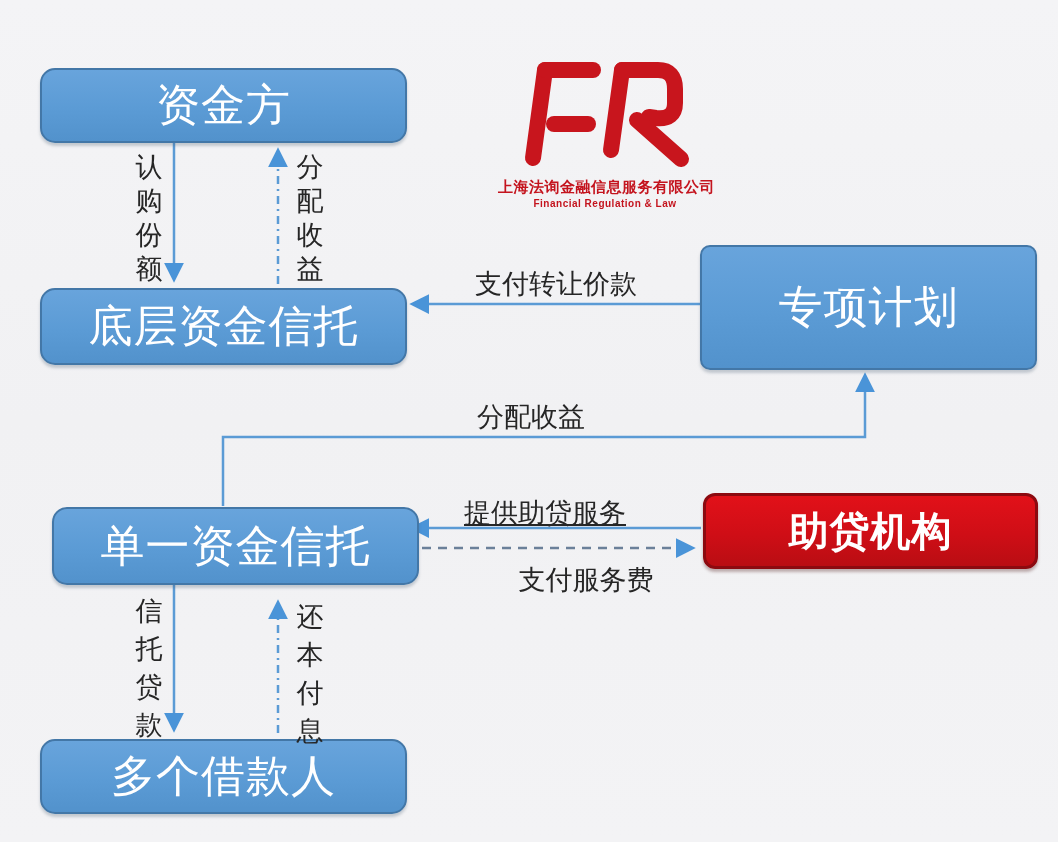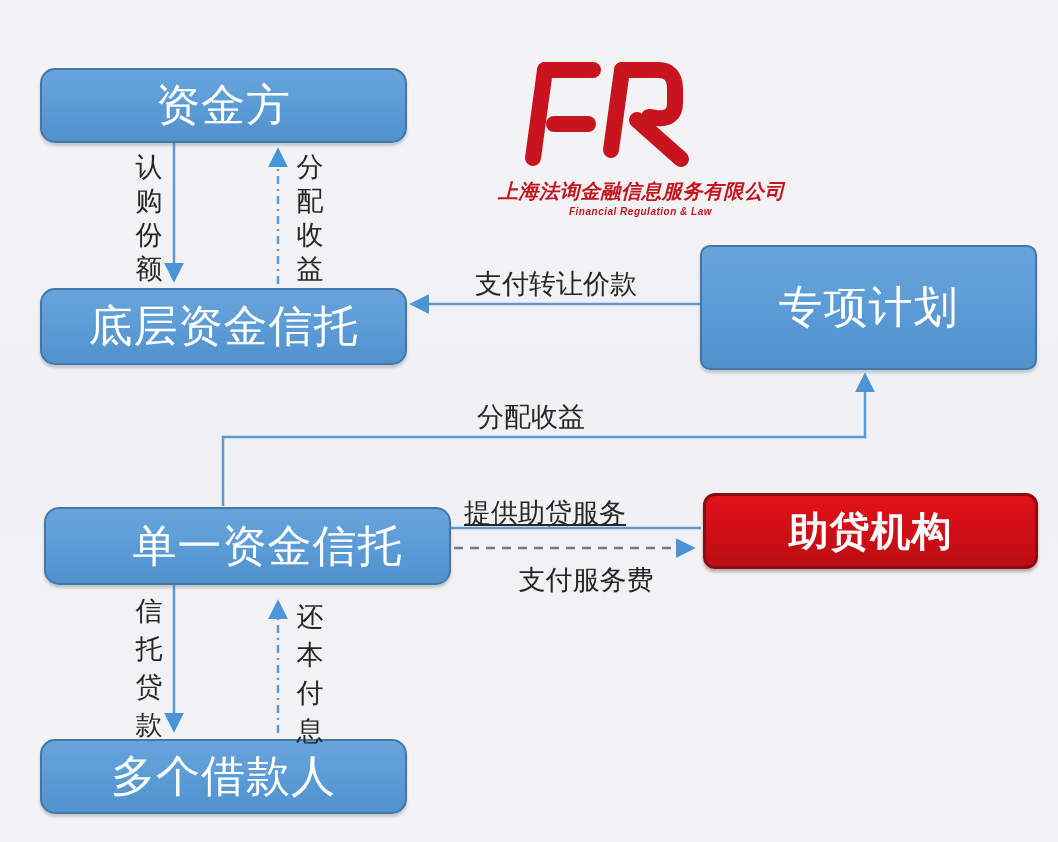--- a/index.html
+++ b/index.html
@@ -69,35 +69,32 @@
 
   .logo {
     position: absolute;
     left: 498px; top: 56px;
     width: 214px;
     z-index: 2;
     text-align: center;
   }
   .logo .company-cn {
     margin-top: 4px;
-    font-size: 20px;
+    font-size: 15px;
     font-weight: 700;
     color: #c4141e;
     letter-spacing: 0.5px;
     white-space: nowrap;
-    font-style: italic;
   }
   .logo .company-en {
     margin-top: 1px;
     font-size: 10px;
-    font-style: italic;
     font-weight: 700;
     color: #c4141e;
     letter-spacing: 0.5px;
-    text-align: right;
   }
 </style>
 </head>
 <body>
 
 <div class="canvas">
 
   <svg class="arrow-layer" viewBox="0 0 1058 842">
     <defs>
       <marker id="mBlue" markerWidth="8" markerHeight="8" refX="6.5" refY="4" orient="auto" markerUnits="strokeWidth">
@@ -138,21 +135,21 @@
     <div class="company-cn">上海法询金融信息服务有限公司</div>
     <div class="company-en">Financial Regulation &amp; Law</div>
   </div>
 
   <div class="node node-blue" style="left:40px; top:68px; width:363px; height:71px;">资金方</div>
 
   <div class="node node-blue" style="left:40px; top:288px; width:363px; height:73px;">底层资金信托</div>
 
   <div class="node node-blue" style="left:700px; top:245px; width:333px; height:121px; border-radius:10px;">专项计划</div>
 
-  <div class="node node-blue" style="left:44px; top:507px; width:363px; height:74px;padding-left:40px;">单一资金信托</div>
+  <div class="node node-blue" style="left:52px; top:507px; width:363px; height:74px;">单一资金信托</div>
 
   <div class="node node-red" style="left:703px; top:493px; width:329px; height:70px;">助贷机构</div>
 
   <div class="node node-blue" style="left:40px; top:739px; width:363px; height:71px;">多个借款人</div>
 
   <div class="edge-label-v" style="left:132px; top:150px;">认购份额</div>
   <div class="edge-label-v" style="left:293px; top:150px;">分配收益</div>
   <div class="edge-label-v low" style="left:132px; top:592px;">信托贷款</div>
   <div class="edge-label-v low" style="left:293px; top:598px;">还本付息</div>
 

